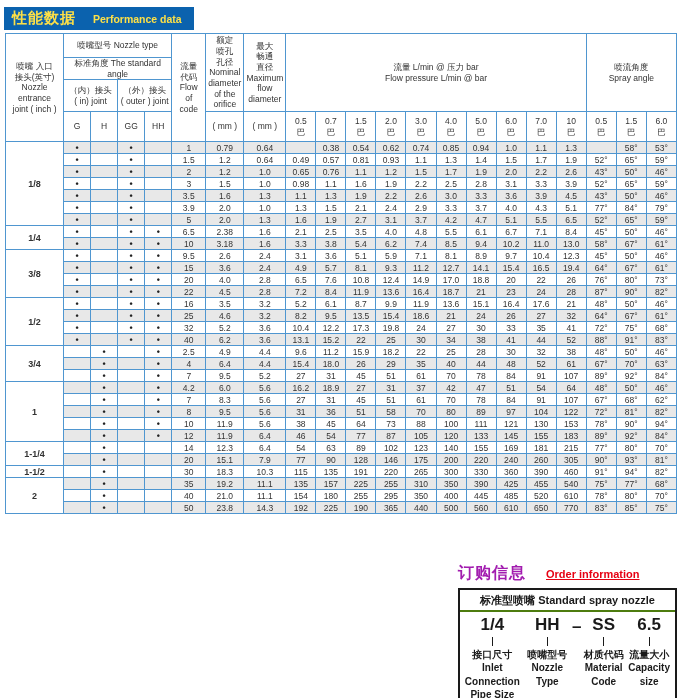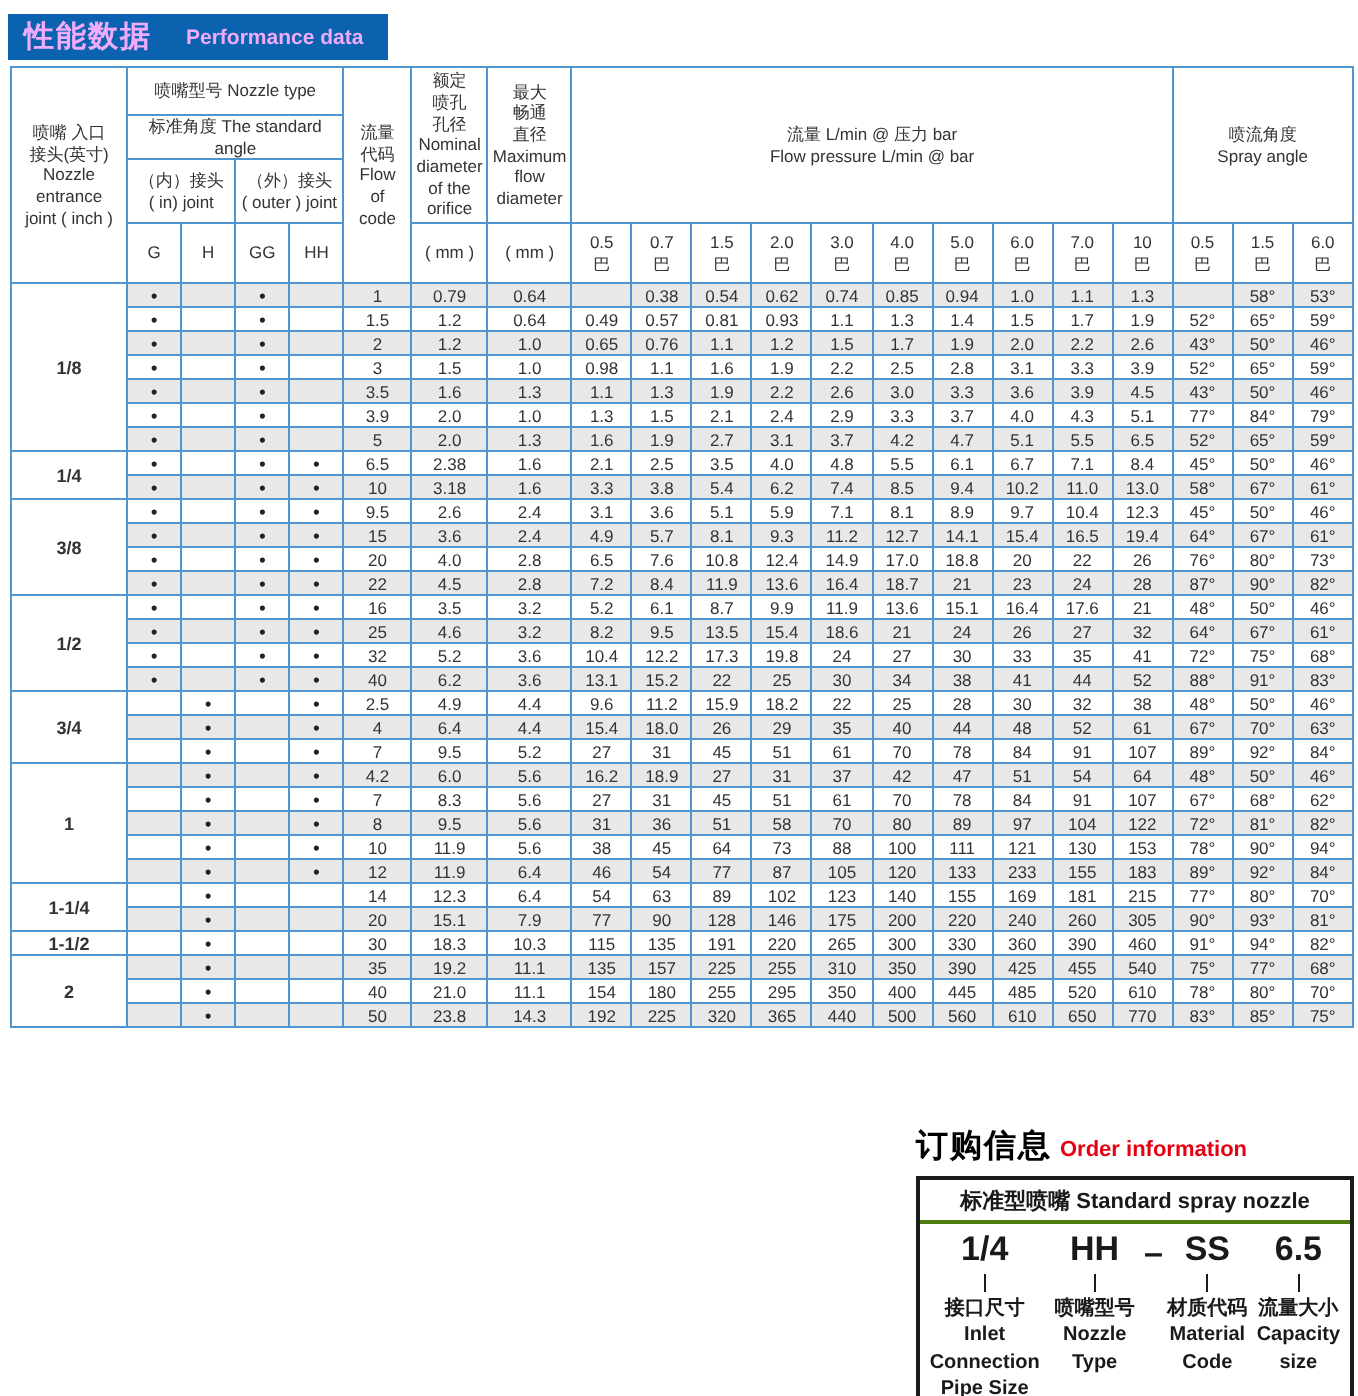--- a/index.html
+++ b/index.html
@@ -4,21 +4,21 @@
 <style>
   * { margin:0; padding:0; box-sizing:border-box; }
   html,body { width:679px; }
   body {
     position:relative; height:698px; background:#ffffff;
     font-family:"Liberation Sans", sans-serif; color:#333;
   }
   
   .banner {
     position:absolute; left:4px; top:7px; height:23px;
-    background:#0b62ae; color:#f0abfc; display:flex; align-items:center;
+    background:#0b62ae; color:#fde047; display:flex; align-items:center;
     padding:0 12px 0 8px; white-space:nowrap;
   }
   .banner .zh { font-size:15px; font-weight:bold; letter-spacing:1px; }
   .banner .en { font-size:10.5px; font-weight:bold; margin-left:17px; }
 
   
   table.perf {
     position:absolute; left:5px; top:33px;
     border-collapse:collapse; table-layout:fixed; width:672px;
     font-family:"Liberation Sans", sans-serif;
@@ -35,22 +35,22 @@
   td.bighead { font-size:9px; }
   tbody td { height:12px; white-space:nowrap; }
   tbody tr.gray td { background:#e8e8e8; }
   tbody tr.white td { background:#ffffff; }
   tbody td.size { background:#ffffff !important; font-weight:bold; font-size:9px; }
   tbody td.dot { font-size:9px; font-weight:bold; color:#222; }
 
   
   .order { position:absolute; left:458px; top:563px; width:219px; }
   .order-title { white-space:nowrap; margin-bottom:4px; }
-  .order-title .zh { color:#000000; font-size:16px; font-weight:bold; letter-spacing:1px; }
-  .order-title .en { color:#e60012; font-size:11px; font-weight:bold; margin-left:4px; }
+  .order-title .zh { color:#a21caf; font-size:16px; font-weight:bold; letter-spacing:1px; }
+  .order-title .en { color:#e60012; font-size:11px; font-weight:bold; margin-left:20px;text-decoration:underline; }
   .order-box { border:2px solid #1a1a1a; background:#fff; }
   .order-box-title {
     text-align:center; font-size:11px; font-weight:bold; color:#1a1a1a;
     padding:3px 0 2px; border-bottom:2px solid #4d7c0f; white-space:nowrap;
   }
   .order-cols { display:flex; align-items:flex-start; padding:4px 4px 6px 2px; }
   .order-item { text-align:center; }
   .order-item.i0 { width:64px; }
   .order-item.i1 { width:52px; }
   .order-item.i2 { width:50px; }
@@ -699,21 +699,21 @@
         <td>12</td>
         <td>11.9</td>
         <td>6.4</td>
         <td>46</td>
         <td>54</td>
         <td>77</td>
         <td>87</td>
         <td>105</td>
         <td>120</td>
         <td>133</td>
-        <td>233</td>
+        <td>145</td>
         <td>155</td>
         <td>183</td>
         <td>89°</td>
         <td>92°</td>
         <td>84°</td>
       </tr>
       <tr class="white">
         <td class="size" rowspan="2">1-1/4</td>
         <td class="dot"></td>
         <td class="dot">•</td>
@@ -829,21 +829,21 @@
       <tr class="gray">
         <td class="dot"></td>
         <td class="dot">•</td>
         <td class="dot"></td>
         <td class="dot"></td>
         <td>50</td>
         <td>23.8</td>
         <td>14.3</td>
         <td>192</td>
         <td>225</td>
-        <td>320</td>
+        <td>190</td>
         <td>365</td>
         <td>440</td>
         <td>500</td>
         <td>560</td>
         <td>610</td>
         <td>650</td>
         <td>770</td>
         <td>83°</td>
         <td>85°</td>
         <td>75°</td>

